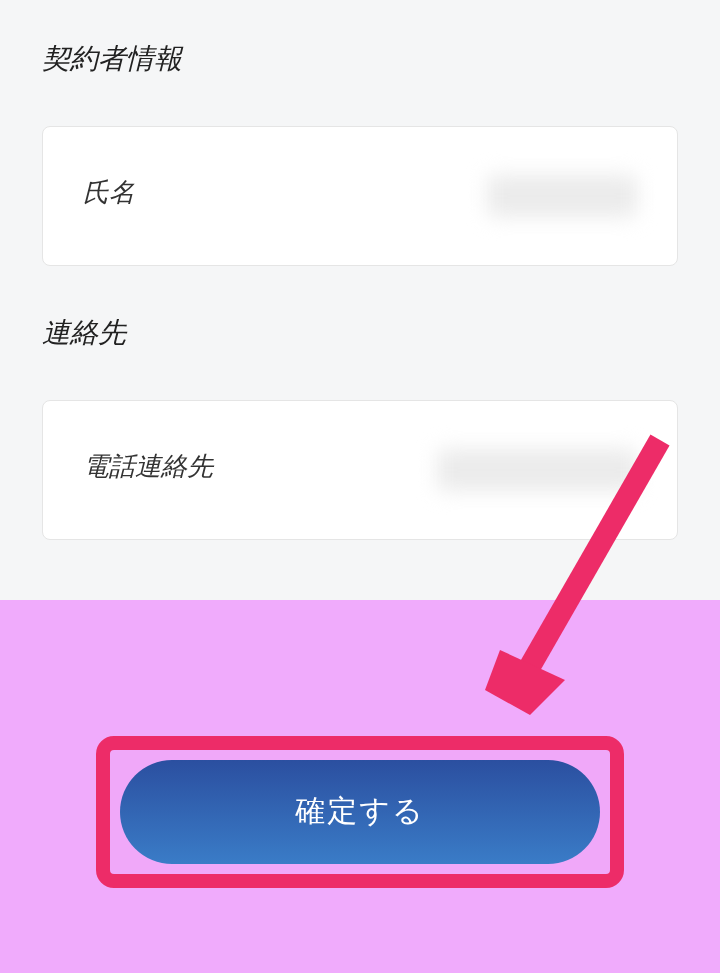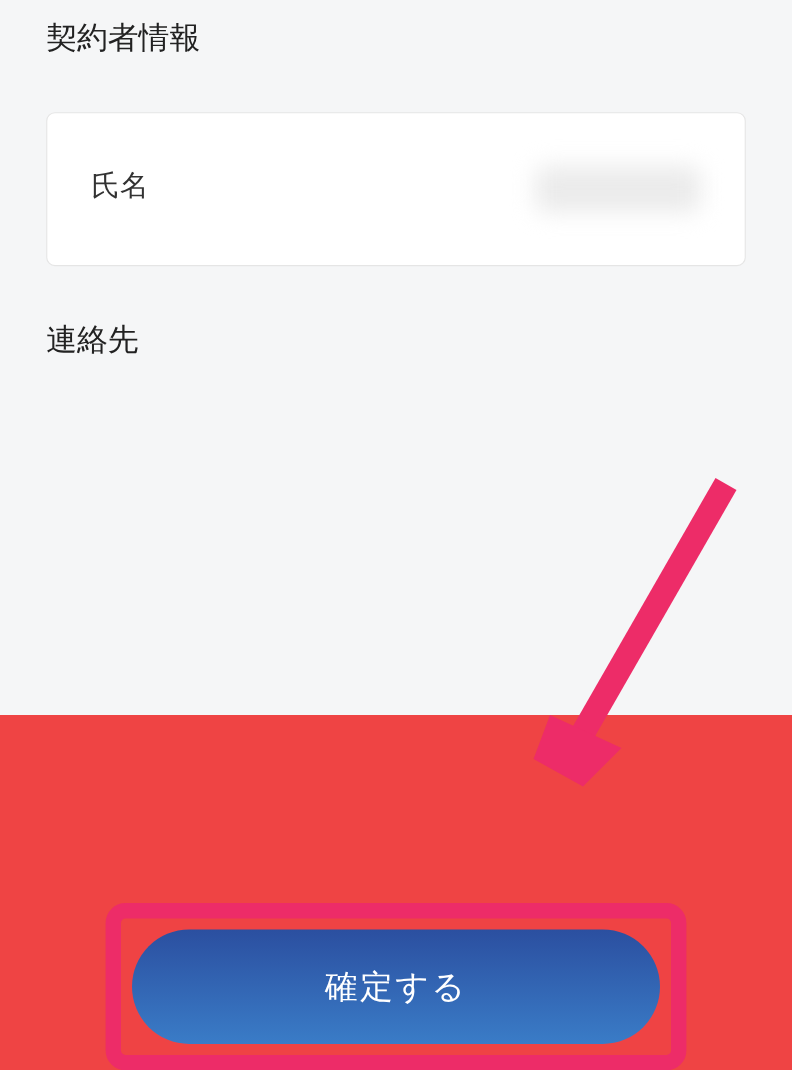--- a/index.html
+++ b/index.html
@@ -10,22 +10,23 @@
     
     body {
       font-family: -apple-system, BlinkMacSystemFont, "Hiragino Sans", "Hiragino Kaku Gothic ProN", Meiryo, sans-serif;
       width: 720px;
       height: 973px;
       background: #f5f6f7;
       position: relative;
     }
     
     .upper-section {
-      padding: 16px 42px 42px 42px;
+      padding: 40px 42px 42px 42px;
       background: #f5f6f7;
+      font-style: italic;
     }
     
     .section-title {
       font-size: 28px;
       font-weight: 400;
       color: #222;
       margin-bottom: 48px;
     }
     
     .card {
@@ -56,28 +57,28 @@
     
     .blurred-value.phone {
       width: 200px;
     }
     
     .section-spacer {
       height: 48px;
     }
     
     .lower-section {
-      background: #ef4444;
+      background: #f0abfc;
       position: absolute;
       bottom: 0;
       left: 0;
       right: 0;
-      height: 323px;
+      height: 373px;
       display: flex;
-      align-items: flex-end;
+      align-items: center;
       justify-content: center;
       padding-top: 50px;
     }
     
     .button-highlight-box {
       border: 14px solid #ed2c68;
       border-radius: 18px;
       padding: 10px;
       background: rgba(237, 44, 104, 0.02);
     }
@@ -113,20 +114,24 @@
 
   <div class="card">
     <span class="card-label">氏名</span>
     <div class="blurred-value name"></div>
   </div>
 
   <div class="section-spacer"></div>
 
   <h2 class="section-title">連絡先</h2>
 
+  <div class="card">
+    <span class="card-label">電話連絡先</span>
+    <div class="blurred-value phone"></div>
+  </div>
 
 </div>
 
 <div class="lower-section">
   <div class="button-highlight-box">
     <button class="confirm-button">確定する</button>
   </div>
 </div>
 
 <svg class="arrow" width="220" height="300" viewBox="0 0 220 300">

